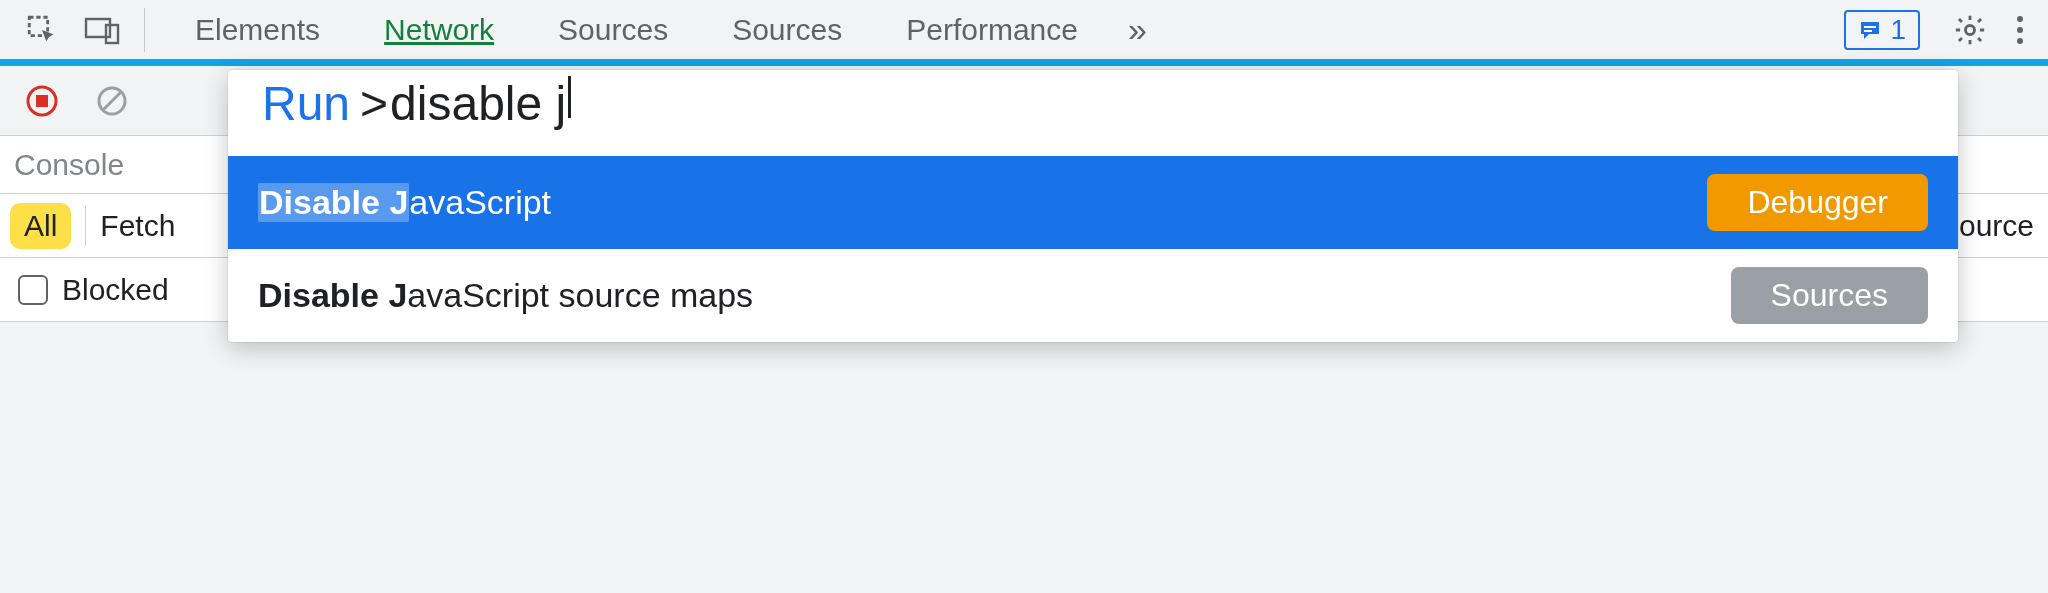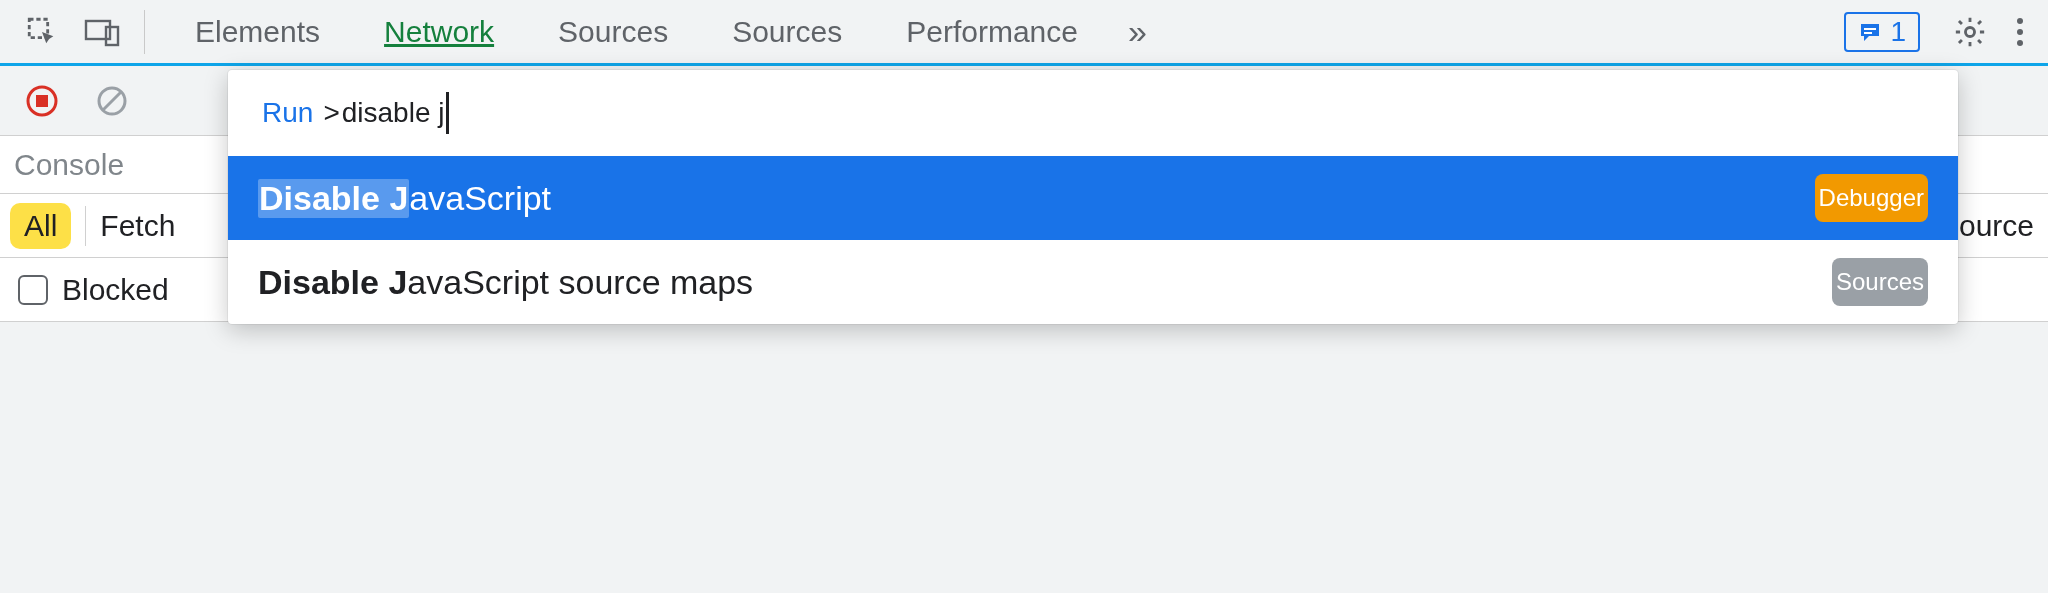--- a/index.html
+++ b/index.html
@@ -11,21 +11,21 @@
     overflow: hidden;
     position: relative;
   }
 
   
   .tabstrip {
     height: 66px;
     display: flex;
     align-items: center;
     background: #f1f3f4;
-    border-bottom: 3px solid #0ea5e9;
+    border-bottom: 7px solid #0ea5e9;
     font-size: 30px;
     color: #5f6368;
     padding: 0 14px 0 18px;
   }
   .tabstrip .icon-btn {
     width: 48px; height: 48px;
     display: flex; align-items: center; justify-content: center;
     margin-right: 12px;
   }
   .tabstrip .vdiv {
@@ -107,42 +107,42 @@
     position:absolute;
     left: 228px; top: 70px;
     width: 1730px;
     background:#fff;
     border-radius:4px;
     box-shadow: 0 6px 24px rgba(0,0,0,0.22), 0 0 0 1px rgba(0,0,0,0.05);
     overflow:hidden;
     z-index: 50;
   }
   .cmd-input-row {
-    display:flex; align-items:center;
+    display:flex; 
     height: 86px;
-    padding: 12px 34px;
-    font-size:28px;
+    padding: 6px 34px;
+    font-size:48px;
   }
   .cmd-prefix { color:#1a73e8; margin-right:10px; font-weight:400;}
   .cmd-gt { color:#202124; margin-right:2px;}
   .cmd-text { color:#202124; }
   .cmd-caret {
     width:3px; height:42px; background:#202124; margin-left:2px;
   }
 
   .cmd-item {
     display:flex; align-items:center; justify-content:space-between;
     padding: 18px 30px;
     font-size:34px;
   }
   .cmd-item .left { display:flex; align-items:baseline; }
   .cmd-item .match { font-weight:700; }
   .cmd-item .rest { font-weight:400; }
   .cmd-item .badge {
-    font-size:24px; padding:10px 4px; border-radius:8px; color:#fff;
+    font-size:32px; padding:10px 40px; border-radius:8px; color:#fff;
   }
   .cmd-item.sel {
     background:#1973e8; color:#fff;
   }
   .cmd-item.sel .match {
     background: rgba(255,255,255,0.28);
     border-radius:2px; padding:0 1px;
   }
   .cmd-item.sel .badge { background:#f29900; }
   .cmd-item:not(.sel) { color:#202124; }

